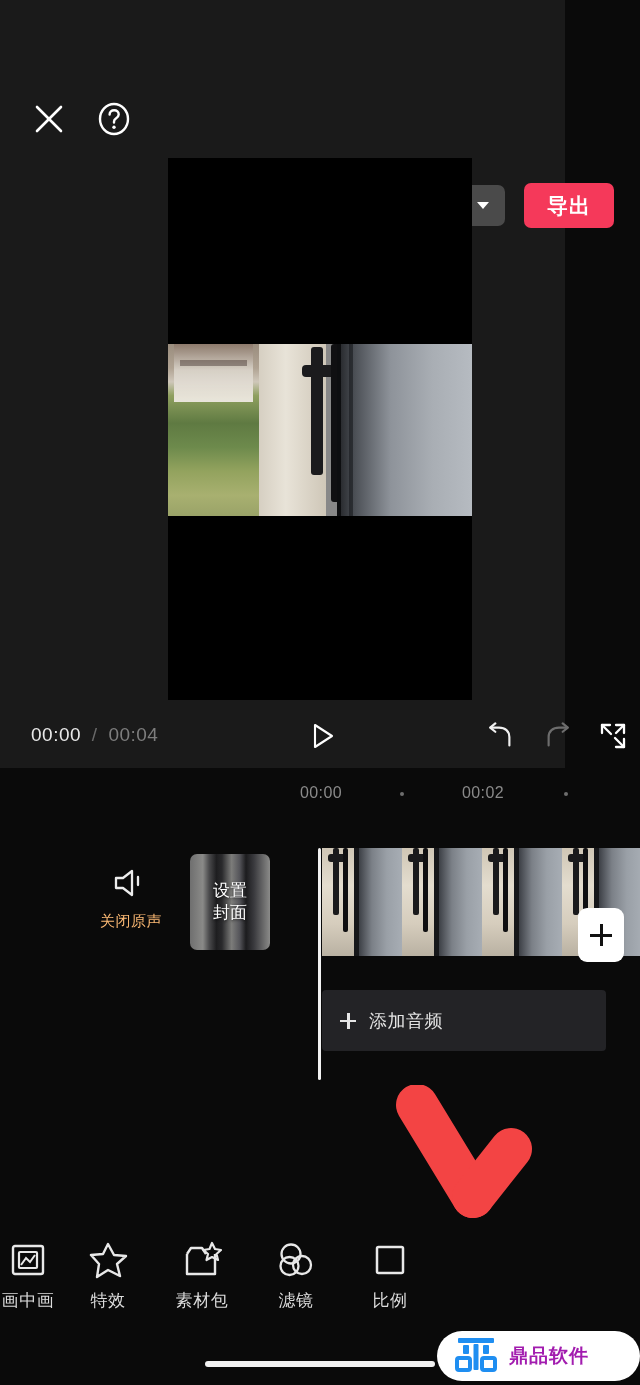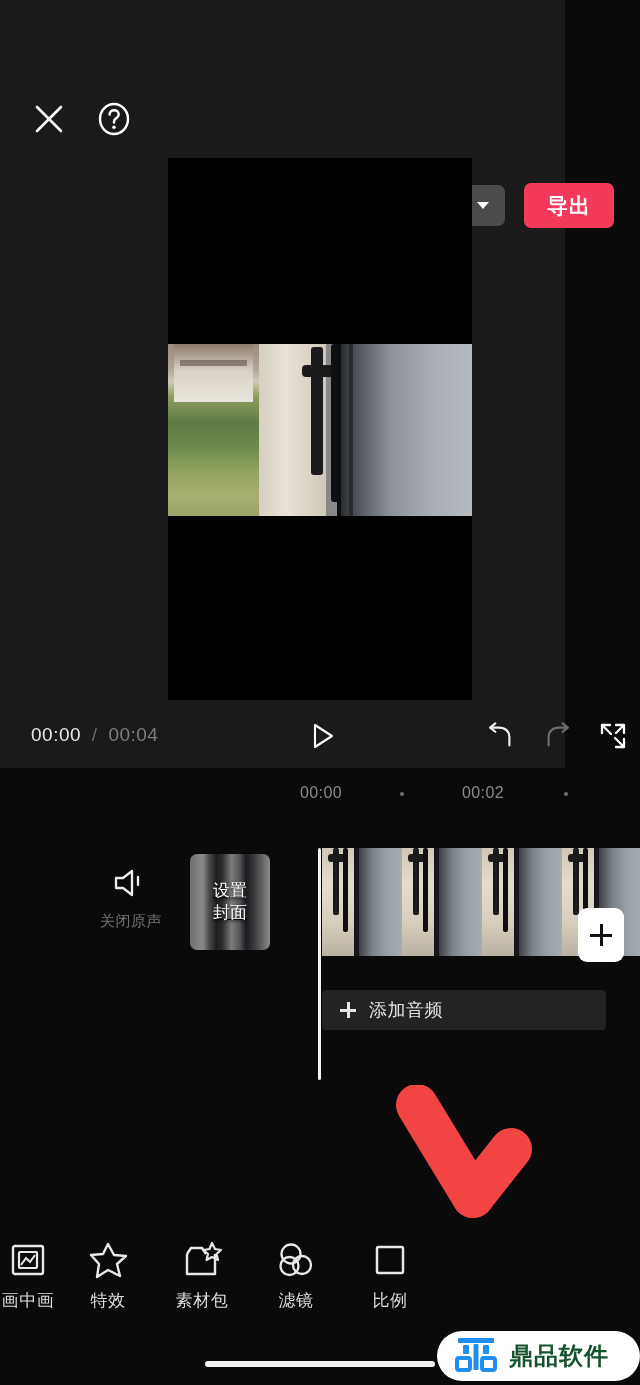--- a/index.html
+++ b/index.html
@@ -110,27 +110,27 @@
   
   .lower { position:absolute; left:0; top:768px; width:640px; height:617px; background:#0a0a0a; }
 
   .ruler { position:absolute; left:0; top:10px; width:640px; height:34px; }
   .ruler .lbl { position:absolute; top:6px; color:#8a8a8a; font-size:16px; letter-spacing:.4px; }
   .ruler .dot { position:absolute; top:14px; width:4px; height:4px; border-radius:50%; background:#6e6e6e; }
 
   .trackarea { position:absolute; left:0; top:62px; width:640px; height:260px; }
 
   .mute-btn { position:absolute; left:95px; top:36px; width:72px; height:72px; text-align:center; }
-  .mute-btn .lbl { color:#737373; font-size:15px; margin-top:8px; letter-spacing:.5px; }
+  .mute-btn .lbl { color:#fdba74; font-size:15px; margin-top:8px; letter-spacing:.5px; }
 
   .cover-thumb {
     position:absolute; left:190px; top:24px; width:80px; height:96px;
     border-radius:7px; overflow:hidden;
     background:linear-gradient(to right,#6f6f6f 0%,#8a8a88 16%,#4a4a4c 24%,#1e1e20 33%,#2a2a2c 40%,#7c7c7a 52%,#55555a 62%,#1c1c1e 70%,#3a3a3e 80%,#8b8b89 100%);
-    display:flex; align-items:center; justify-content:center;text-decoration:underline;
+    display:flex; align-items:center; justify-content:center;
   }
   .cover-thumb .ct {
     color:#fff; font-size:17px; line-height:1.28; text-align:center;
     text-shadow:0 1px 3px rgba(0,0,0,.75); font-weight:500;
   }
 
   .clip-strip {
     position:absolute; left:322px; top:18px; width:318px; height:108px;
     overflow:hidden;
   }
@@ -149,21 +149,21 @@
 
   .plus-btn {
     position:absolute; left:578px; top:908px; width:46px; height:54px;
     background:#fff; border-radius:9px;
     display:flex; align-items:center; justify-content:center;
   }
   .plus-btn .h { position:absolute; width:22px; height:3px; background:#111; }
   .plus-btn .v { position:absolute; width:3px; height:22px; background:#111; }
 
   .audio-track {
-    position:absolute; left:322px; top:990px; width:284px; height:40px;
+    position:absolute; left:322px; top:990px; width:284px; height:61px;
     background:#232326; border-radius:4px; display:flex; align-items:center;
   }
   .audio-track .p {
     position:relative; width:16px; height:16px; margin-left:18px; flex:0 0 auto;
   }
   .audio-track .p .h { position:absolute; top:7px; left:0; width:16px; height:2.5px; background:#e6e6e6; }
   .audio-track .p .v { position:absolute; left:7px; top:0; width:2.5px; height:16px; background:#e6e6e6; }
   .audio-track .lbl { color:#e3e3e3; font-size:18px; margin-left:13px; letter-spacing:.5px; }
 
   .playhead {
@@ -179,21 +179,21 @@
   .tool { position:absolute; top:0; width:88px; text-align:center; }
   .tool .ico { height:44px; display:flex; align-items:center; justify-content:center; }
   .tool .lbl { color:#dcdcdc; font-size:17px; margin-top:7px; letter-spacing:.6px; }
 
   
   .watermark {
     position:absolute; left:437px; top:1331px; width:203px; height:50px;
     background:#fff; border-radius:25px;
     display:flex; align-items:center; padding-left:18px; gap:12px;
   }
-  .watermark .wtxt { color:#14532d; font-size:24px; font-weight:700; letter-spacing:1px; }
+  .watermark .wtxt { color:#a21caf; font-size:19px; font-weight:700; letter-spacing:1px; }
 
   .home-ind {
     position:absolute; left:205px; top:1361px; width:230px; height:6px;
     background:#f2f2f2; border-radius:3px;
   }
 </style>
 </head>
 <body>
 
 <div id="app">

